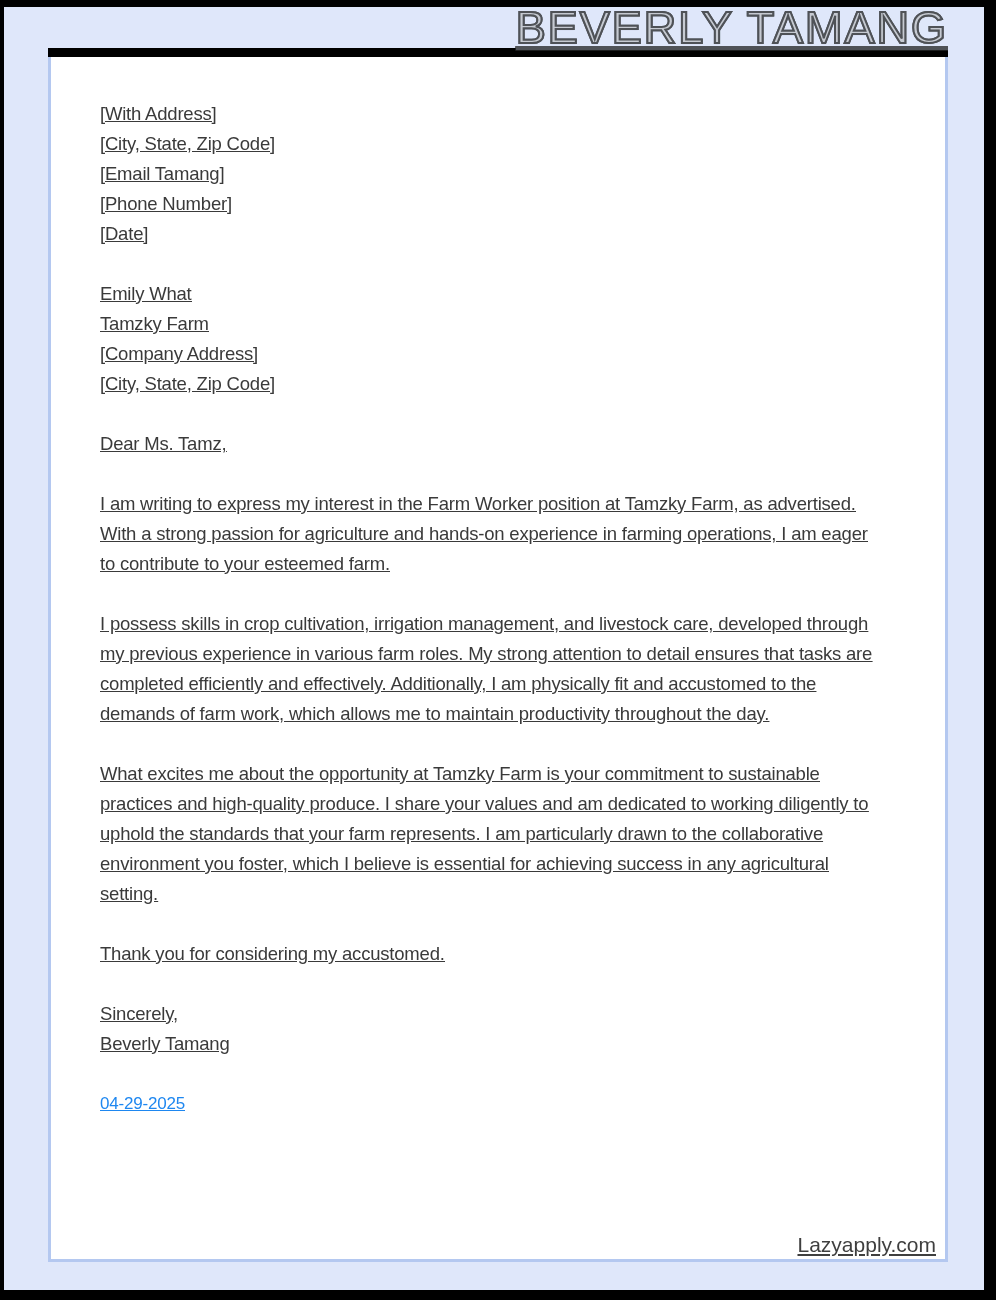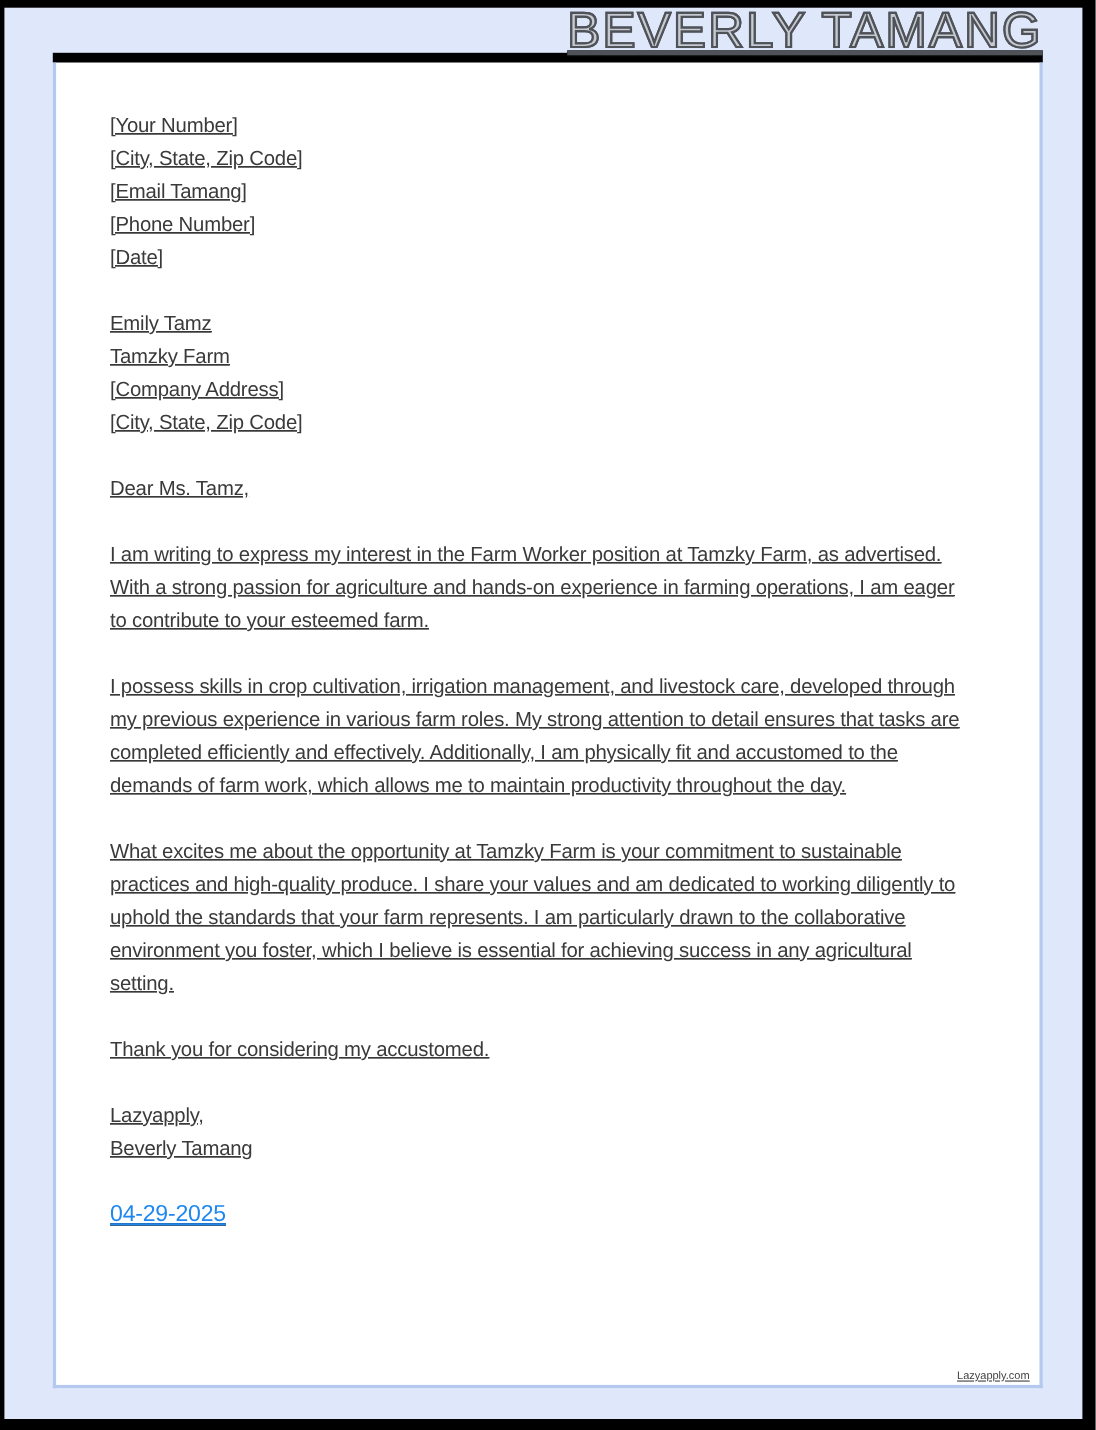--- a/index.html
+++ b/index.html
@@ -48,71 +48,71 @@
     padding: 42px 58px 0 49px;
     color: #3a3a3a;
     font-size: 18.5px;
     line-height: 30px;
     letter-spacing: -0.2px;
   }
   .block { margin-bottom: 30px; }
   .content p { margin-bottom: 30px; }
   .date {
     margin-top: 24px;
-    font-size: 21px;
+    font-size: 17px;
     line-height: 30px;
     color: #1e87f0;
   }
   .watermark {
     position: absolute;
     right: 9px;
     bottom: 2px;
-    font-size: 10px;
+    font-size: 21px;
     color: #3f3f3f;
   }
 </style>
 </head>
 <body>
 
 <div class="page">
 
   <div class="header">
     <div class="title">BEVERLY TAMANG</div>
   </div>
 
   <div class="black-bar"></div>
 
   <div class="panel">
     <div class="content">
 
       <div class="block">
-        <div>[Your Number]</div>
+        <div>[With Address]</div>
         <div>[City, State, Zip Code]</div>
         <div>[Email Tamang]</div>
         <div>[Phone Number]</div>
         <div>[Date]</div>
       </div>
 
       <div class="block">
-        <div>Emily Tamz</div>
+        <div>Emily What</div>
         <div>Tamzky Farm</div>
         <div>[Company Address]</div>
         <div>[City, State, Zip Code]</div>
       </div>
 
       <p>Dear Ms. Tamz,</p>
 
       <p>I am writing to express my interest in the Farm Worker position at Tamzky Farm, as advertised. With a strong passion for agriculture and hands-on experience in farming operations, I am eager to contribute to your esteemed farm.</p>
       <p>I possess skills in crop cultivation, irrigation management, and livestock care, developed through my previous experience in various farm roles. My strong attention to detail ensures that tasks are completed efficiently and effectively. Additionally, I am physically fit and accustomed to the demands of farm work, which allows me to maintain productivity throughout the day.</p>
       <p>What excites me about the opportunity at Tamzky Farm is your commitment to sustainable practices and high-quality produce. I share your values and am dedicated to working diligently to uphold the standards that your farm represents. I am particularly drawn to the collaborative environment you foster, which I believe is essential for achieving success in any agricultural setting.</p>
 
       <p>Thank you for considering my accustomed.</p>
 
       <div class="block">
-        <div>Lazyapply,</div>
+        <div>Sincerely,</div>
         <div>Beverly Tamang</div>
       </div>
 
       <div class="date">04-29-2025</div>
 
     </div>
 
     <div class="watermark">Lazyapply.com</div>
   </div>
 

